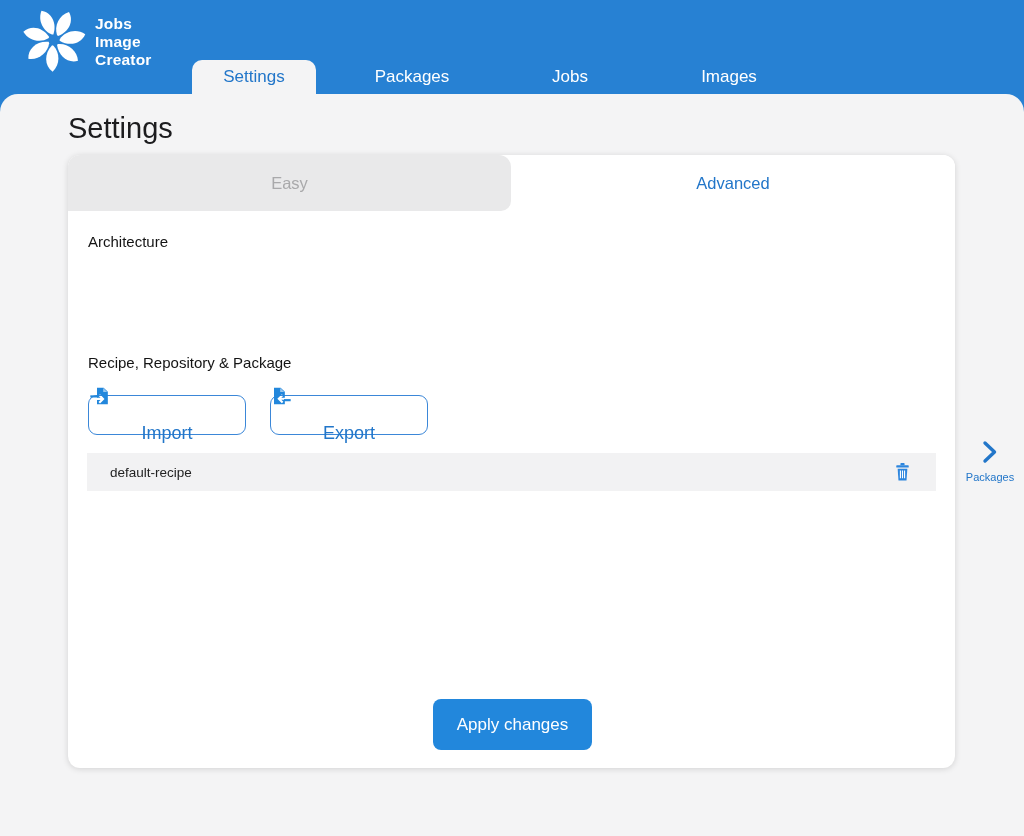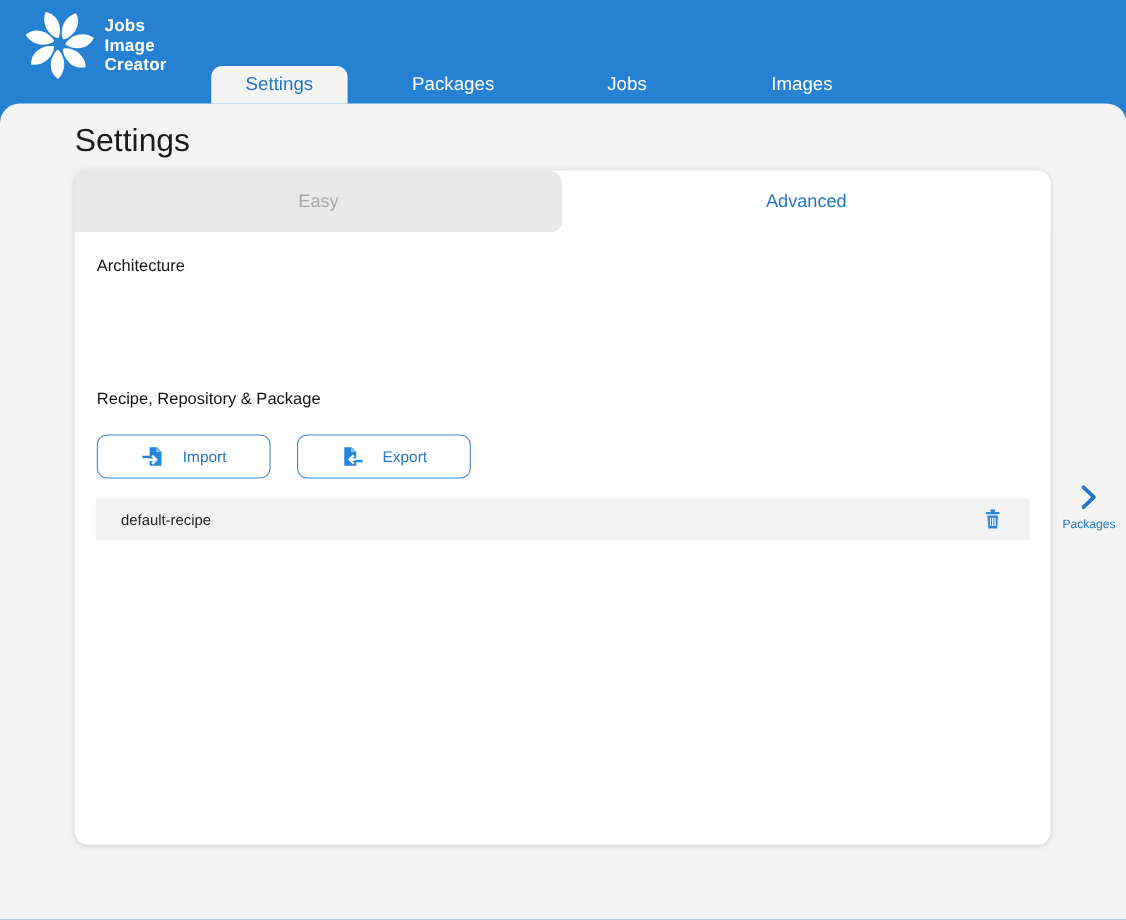--- a/index.html
+++ b/index.html
@@ -43,23 +43,24 @@
   .select {
     position:absolute; left:20px; top:118px; width:710px; height:47px;
     border:1px solid #3b87d8; border-radius:9px; background:#fff;
     display:flex; align-items:center; justify-content:space-between;
     padding:0 22px; cursor:pointer;
   }
   .select-value { font-size:13.5px; color:#232323; }
   .btn-row { position:absolute; left:20px; top:240px; display:flex; gap:24px; }
   .io-btn {
     width:158px; height:40px; background:#fff; border:1px solid #3b87d8;
-    border-radius:9px; display:flex; align-items:center; justify-content:center;
-    gap:17px; color:#2276c9; font-size:14px; cursor:pointer;
+    border-radius:9px; display:flex; justify-content:center;
+    gap:17px; color:#2276c9; font-size:18px; cursor:pointer;
     font-family:"Liberation Sans", sans-serif;
+    flex-direction:column;
   }
   .recipe-row {
     position:absolute; left:19px; top:298px; width:849px; height:38px;
     background:#f2f2f3; display:flex; align-items:center;
     justify-content:space-between; padding:0 25px 0 23px;
   }
   .recipe-name { font-size:13.5px; color:#232323; }
   .trash-btn { width:17px; height:18px; cursor:pointer; display:flex; }
   .apply-btn {
     position:absolute; left:365px; top:544px; width:159px; height:51px;
@@ -147,20 +148,21 @@
         <span class="trash-btn">
           <svg width="17" height="18" viewBox="0 0 24 26">
             <rect x="9" y="0" width="6" height="3.4" rx="1" fill="#2d86de"></rect>
             <rect x="3" y="3.4" width="18" height="3.2" rx="1" fill="#2d86de"></rect>
             <path d="M5 8.2 h14 l-1.2 17 H6.2 Z" fill="#2d86de"></path>
             <path d="M9 11 v11 M12 11 v11 M15 11 v11" stroke="#ffffff" stroke-width="1.6"></path>
           </svg>
         </span>
       </div>
 
+      <button class="apply-btn">Apply changes</button>
     </div>
   </div>
 
   <div class="side-toggle">
     <span style="display:flex">
       <svg width="16" height="24" viewBox="0 0 16 24">
         <path d="M3 3 L12.5 12 L3 21" fill="none" stroke="#2276c9" stroke-width="3.4" stroke-linecap="round" stroke-linejoin="round"></path>
       </svg>
     </span>
     <span class="side-label">Packages</span>

